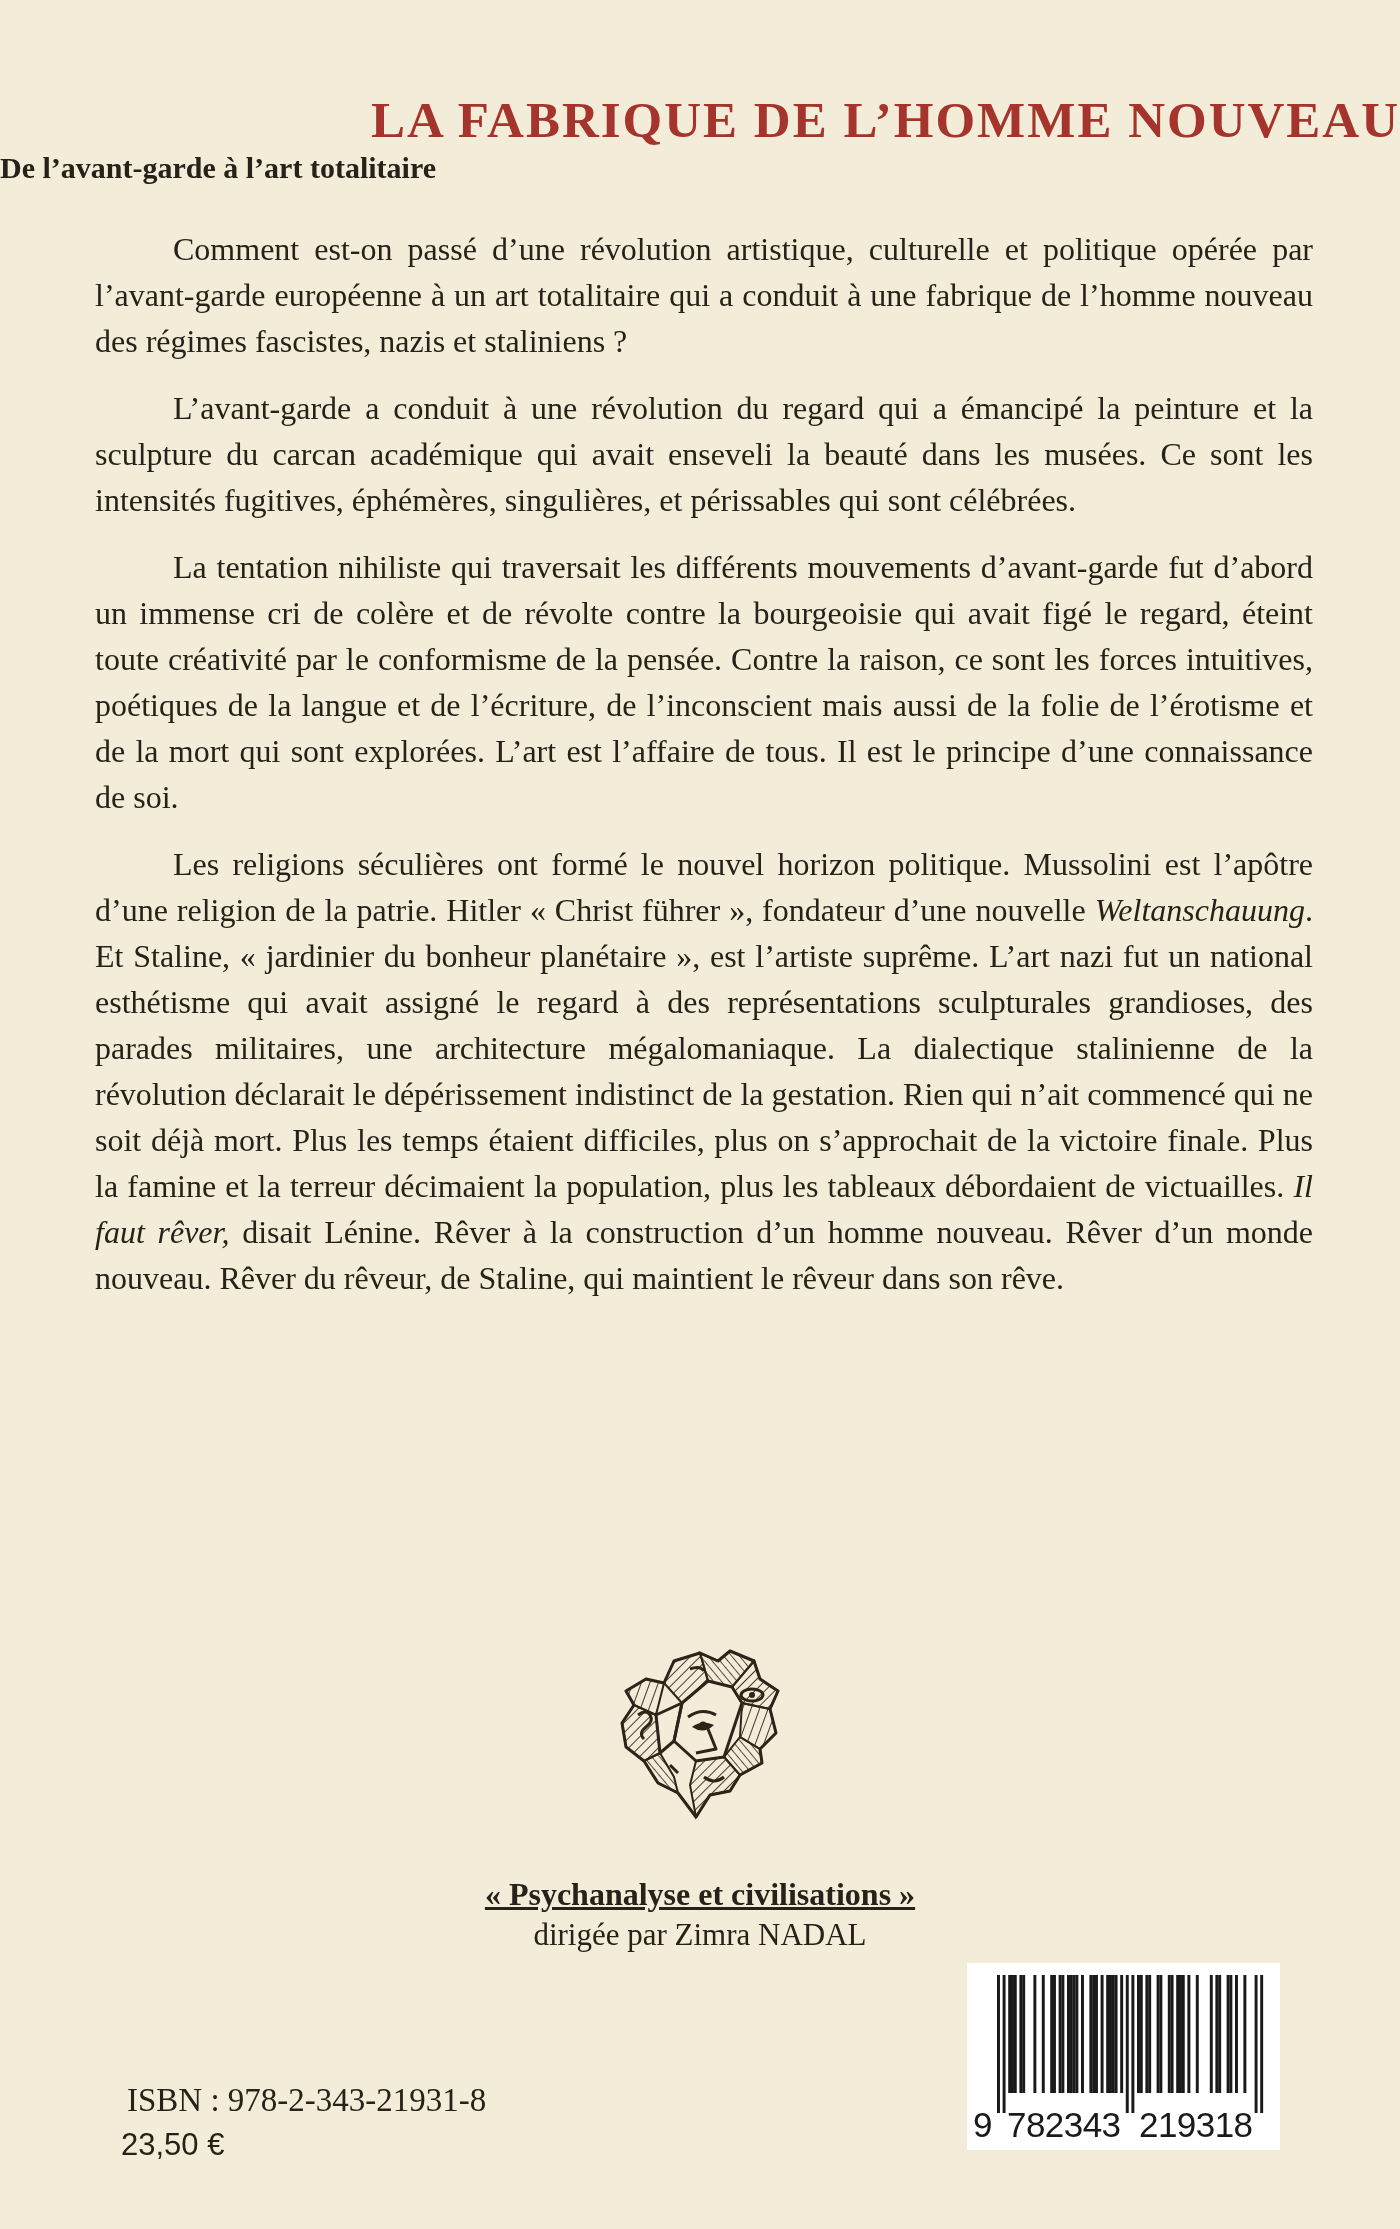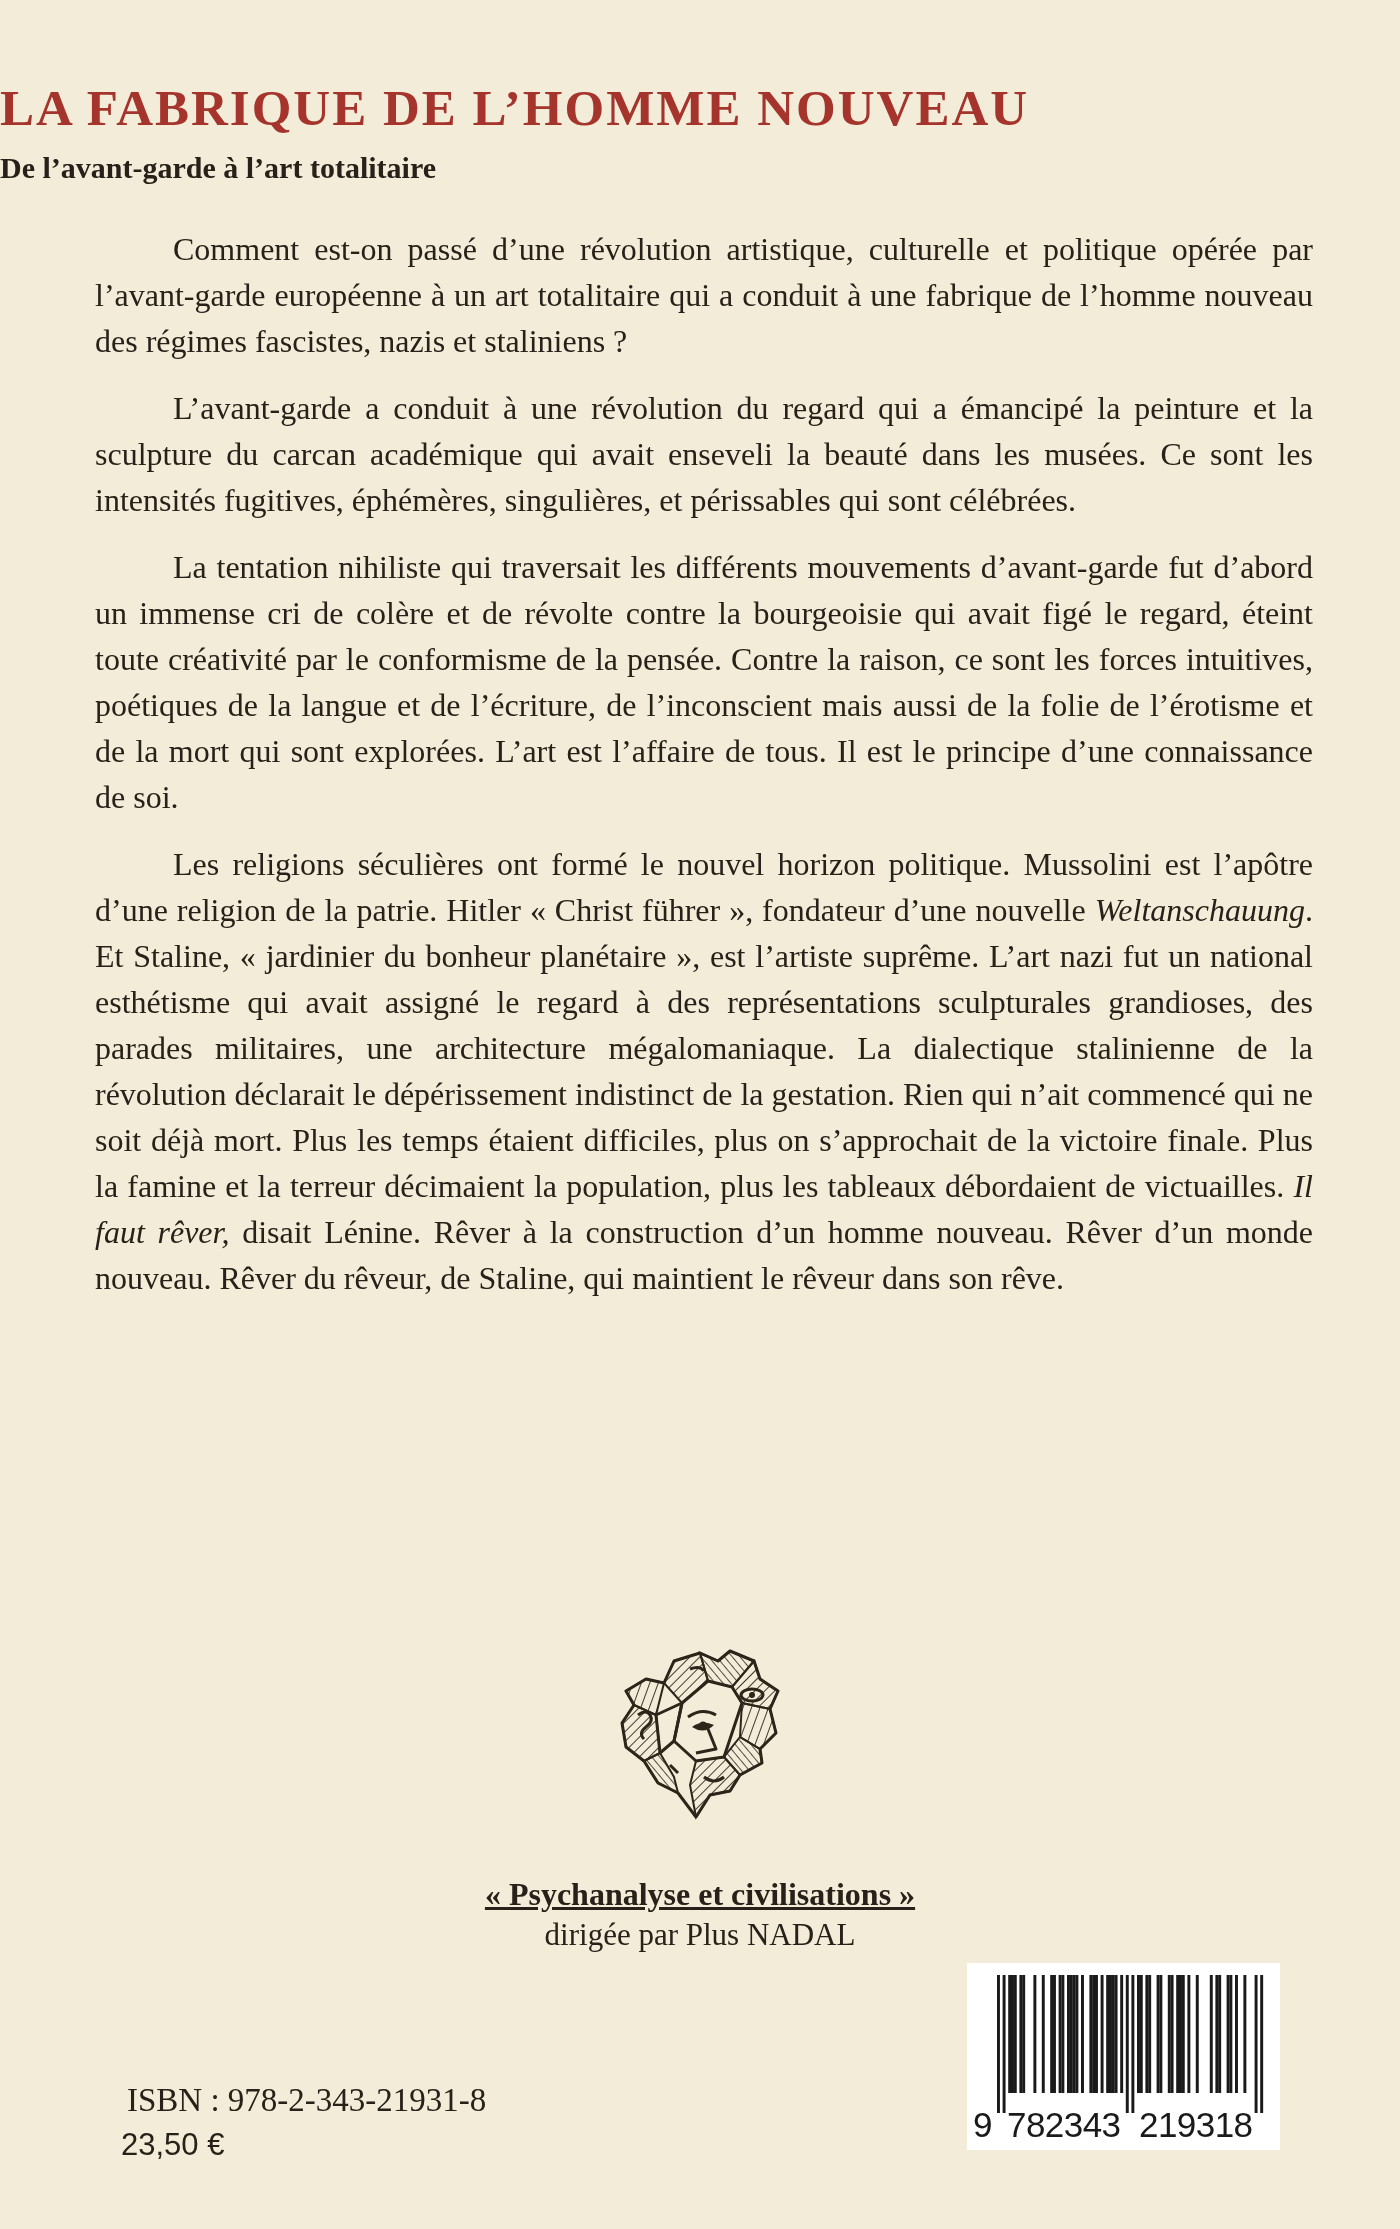--- a/index.html
+++ b/index.html
@@ -5,22 +5,22 @@
   html,body{margin:0;padding:0;background:#d8d2c0;}
   .cover{
     position:relative;
     width:1400px;height:2229px;
     background:#f2ecd8;
     font-family:"Liberation Serif","DejaVu Serif",serif;
     color:#272119;
     overflow:hidden;
   }
   .title{
-    position:absolute;top:80px;left:0;width:100%;
-    text-align:left;
+    position:absolute;top:92px;left:0;width:100%;
+    text-align:right;
     font-size:51px;line-height:56px;font-weight:bold;
     letter-spacing:2px;
     color:#a5342d;
   }
   .subtitle{
     position:absolute;top:142px;left:0;width:100%;
     text-align:left;
     font-size:30px;line-height:52px;font-weight:bold;
     margin:0;
   }
@@ -133,21 +133,21 @@
       <circle class="logo-fill" cx="140" cy="50" r="3"></circle>
 
       <path class="logo-ink" d="M34 82 Q42 76 38 70 Q34 64 26 70 M34 82 Q26 88 32 94" stroke-width="3"></path>
 
       <path class="logo-ink" d="M78 24 Q88 20 92 26" stroke-width="3"></path>
       <path class="logo-ink" d="M58 120 L66 128" stroke-width="3"></path>
     </svg>
   </div>
 
   <div class="collection-name">« Psychanalyse et civilisations »</div>
-  <div class="collection-director">dirigée par Plus NADAL</div>
+  <div class="collection-director">dirigée par Zimra NADAL</div>
 
 
   <div class="isbn">ISBN : 978-2-343-21931-8</div>
   <div class="price">23,50 €</div>
 
   <div class="barcode-box">
     <svg width="313" height="187" viewBox="0 0 313 187">
       <g>
           <rect x="30.00" y="12" width="2.95" height="138"></rect>
           <rect x="35.60" y="12" width="2.95" height="138"></rect>

